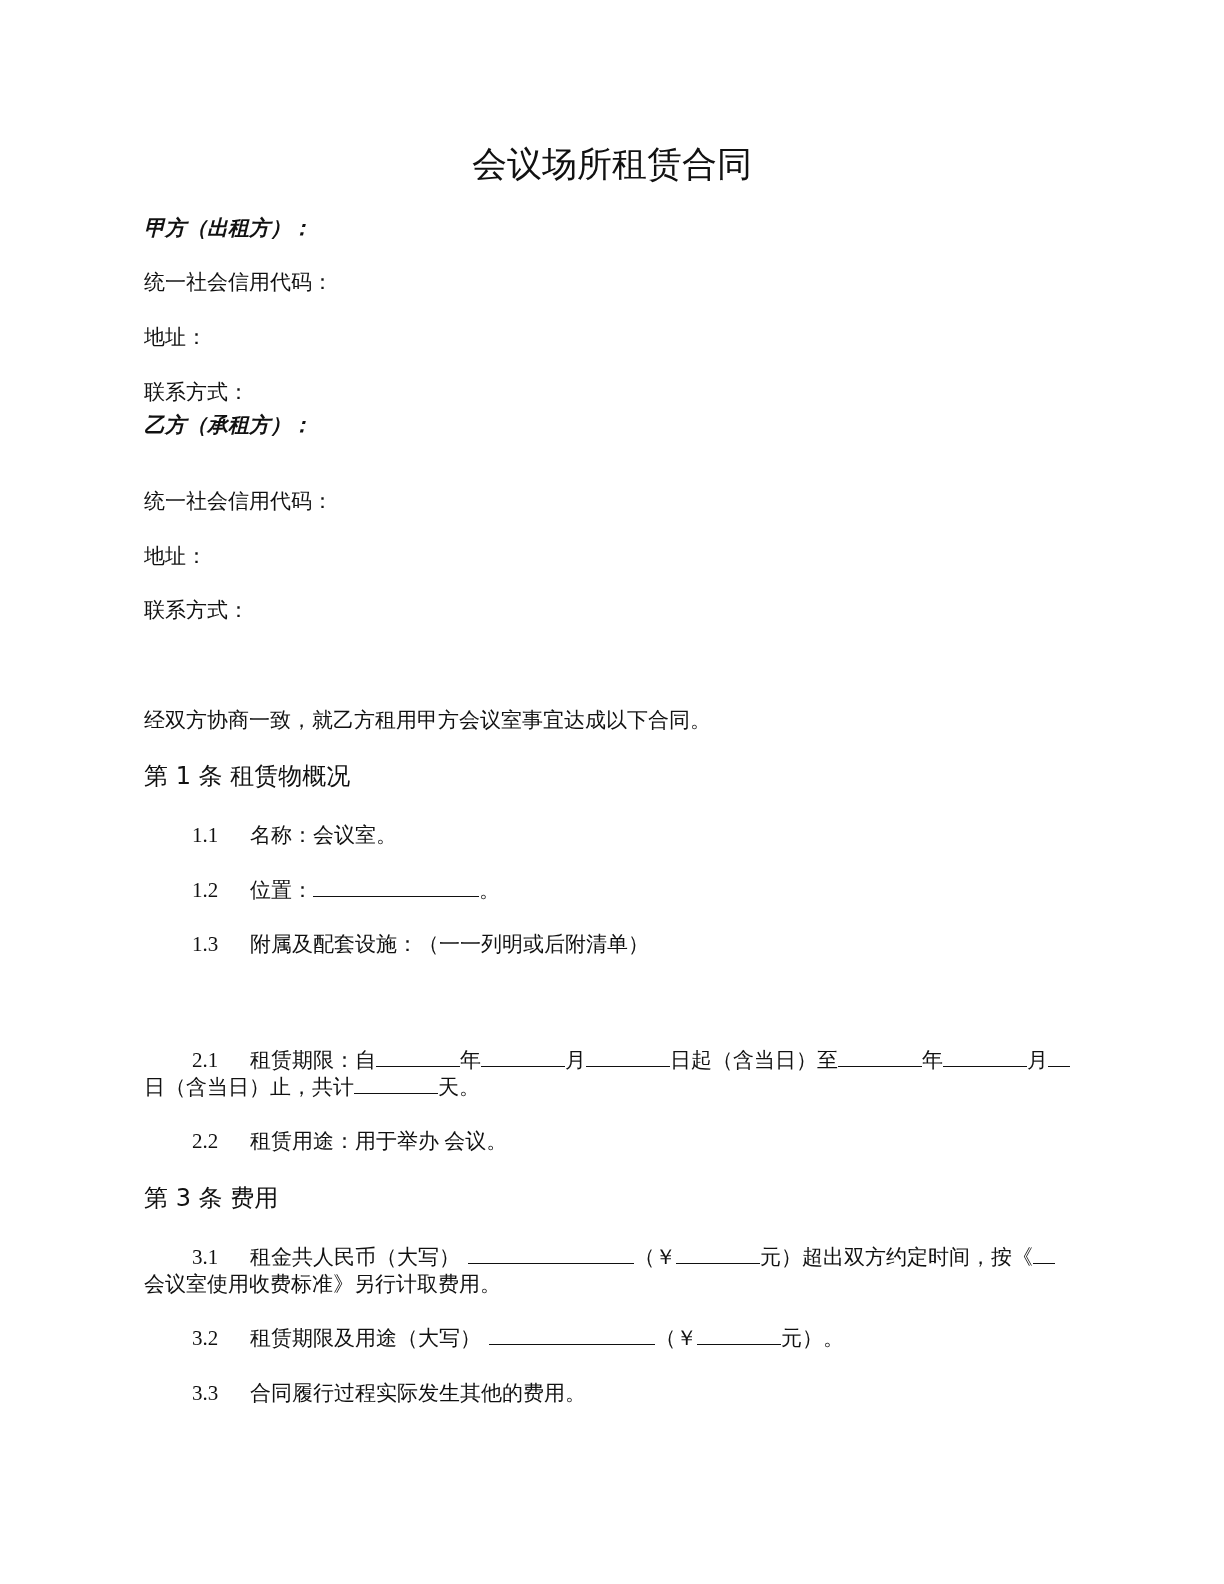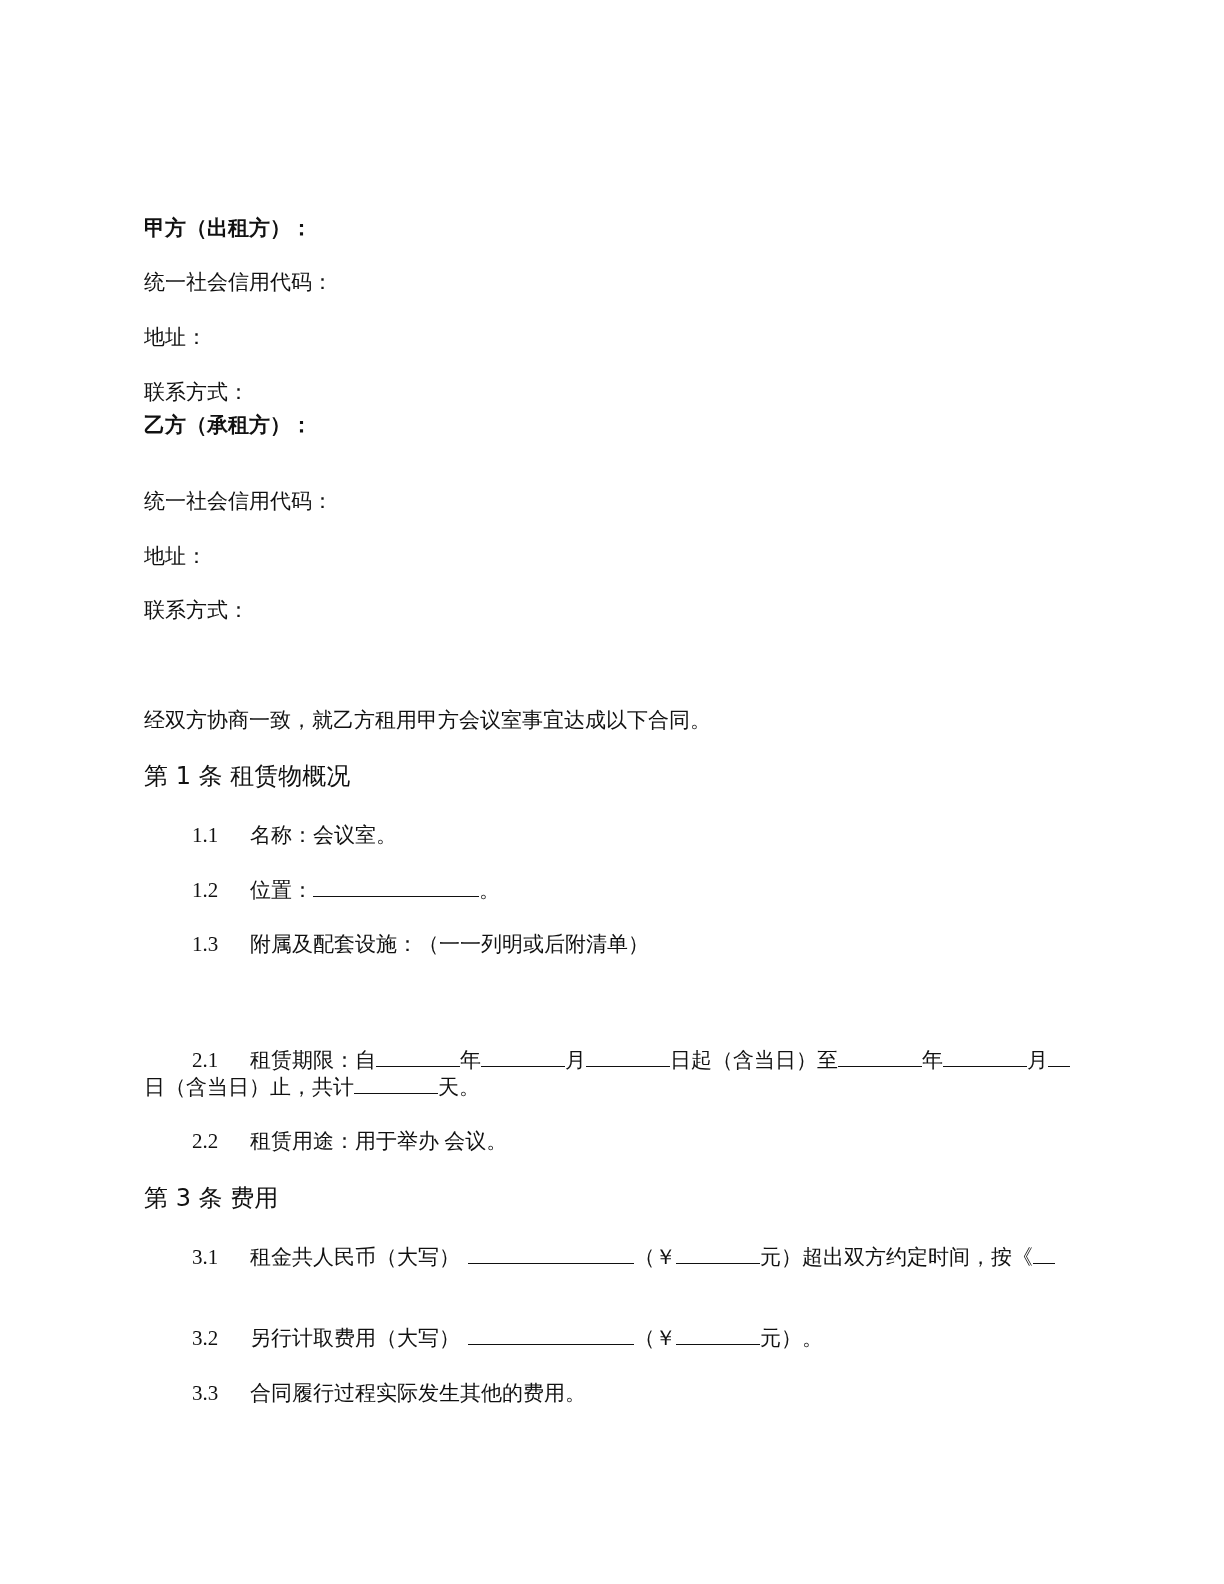--- a/index.html
+++ b/index.html
@@ -2,29 +2,30 @@
 <html><head>
 <meta charset="utf-8">
 <style>
   html, body { margin:0; padding:0; background:#ffffff; }
   body { width:1224px; height:1584px; position:relative; overflow:hidden;
          font-family:"DejaVu Serif", "Liberation Serif", serif; color:#111; }
   .page { position:absolute; left:0; top:0; width:1224px; height:1584px; }
   .title { position:absolute; left:0; width:1224px; top:140px; text-align:center;
            font-family:"DejaVu Sans", "Liberation Sans", sans-serif; font-size:35px; line-height:48px; }
   .line { position:absolute; left:144px; font-size:21px; line-height:28px; white-space:nowrap;font-family:Liberation Serif, serif; }
-  .bold { font-weight:bold; font-family:"DejaVu Sans", "Liberation Sans", sans-serif; }
+  .bold { font-weight:bold; font-family:"DejaVu Sans", "Liberation Sans", sans-serif;font-style:italic; }
   .h { font-family:"DejaVu Sans", "Liberation Sans", sans-serif; font-size:24px; line-height:32px; }
   .num { display:inline-block; width:58px;margin-left:48px; }
   .blank { display:inline-block; border-bottom:1.5px solid #111; height:20px; vertical-align:baseline; }
 </style>
 </head>
 <body>
 
 <div class="page">
+  <div class="title">会议场所租赁合同</div>
 
   <div class="line bold" style="top:214px">甲方（出租方）：</div>
   <div class="line" style="top:268px">统一社会信用代码：</div>
   <div class="line" style="top:323px">地址：</div>
   <div class="line" style="top:378px">联系方式：</div>
 
   <div class="line bold" style="top:411px">乙方（承租方）：</div>
   <div class="line" style="top:487px">统一社会信用代码：</div>
   <div class="line" style="top:542px">地址：</div>
   <div class="line" style="top:596px">联系方式：</div>
@@ -49,19 +50,20 @@
     <span>日（含当日）止，共计</span><span class="blank" style="width:84px"></span><span>天。</span>
   </div>
   <div class="line" style="top:1127px">
     <span class="num">2.2</span><span>租赁用途：用于举办 会议。</span>
   </div>
 
   <div class="line h" style="top:1182px">第 3 条 费用</div>
   <div class="line" style="top:1243px">
     <span class="num">3.1</span><span>租金共人民币（大写）</span><span class="blank" style="width:166px;margin-left:8px"></span><span>（￥</span><span class="blank" style="width:84px"></span><span>元）超出双方约定时间，按《</span><span class="blank" style="width:22px"></span>
   </div>
+  <div class="line" style="top:1270px">会议室使用收费标准》另行计取费用。</div>
   <div class="line" style="top:1324px">
-    <span class="num">3.2</span><span>另行计取费用（大写）</span><span class="blank" style="width:166px;margin-left:8px"></span><span>（￥</span><span class="blank" style="width:84px"></span><span>元）。</span>
+    <span class="num">3.2</span><span>租赁期限及用途（大写）</span><span class="blank" style="width:166px;margin-left:8px"></span><span>（￥</span><span class="blank" style="width:84px"></span><span>元）。</span>
   </div>
   <div class="line" style="top:1379px">
     <span class="num">3.3</span><span>合同履行过程实际发生其他的费用。</span>
   </div>
 </div>
 
 </body></html>

